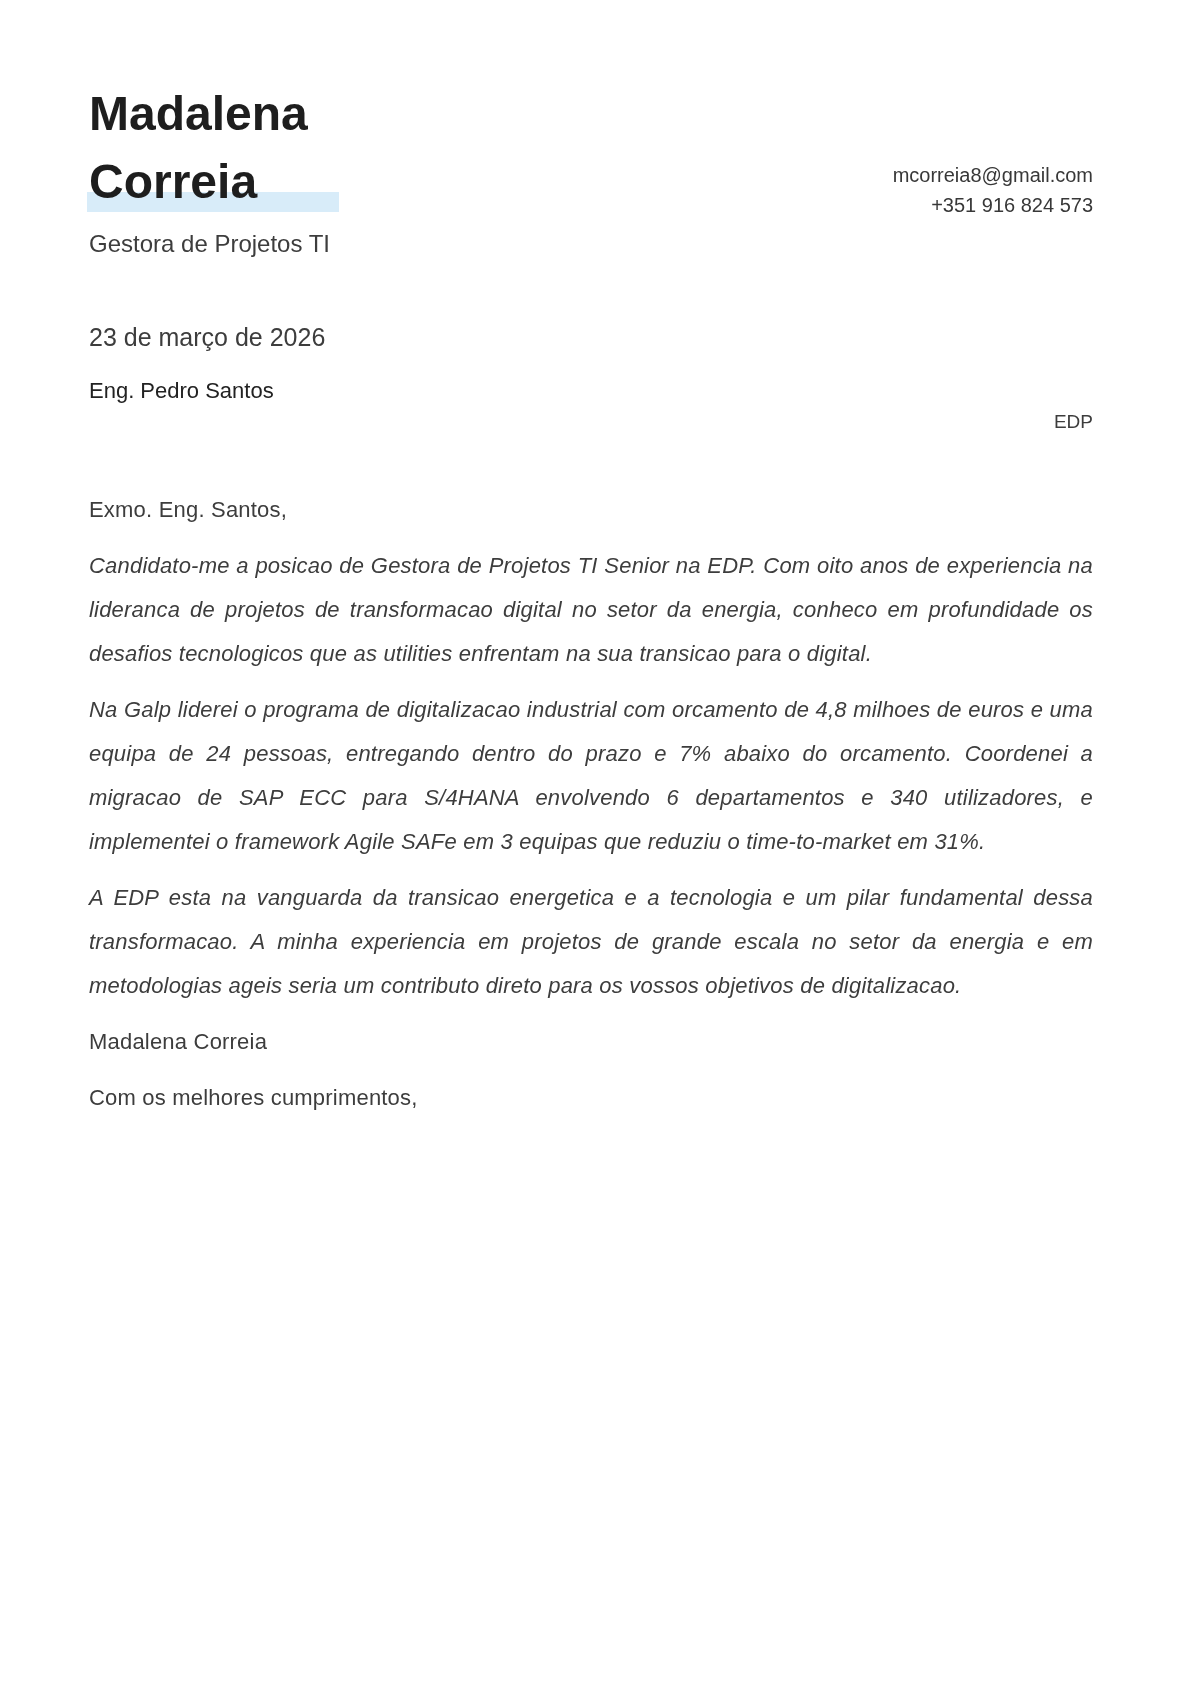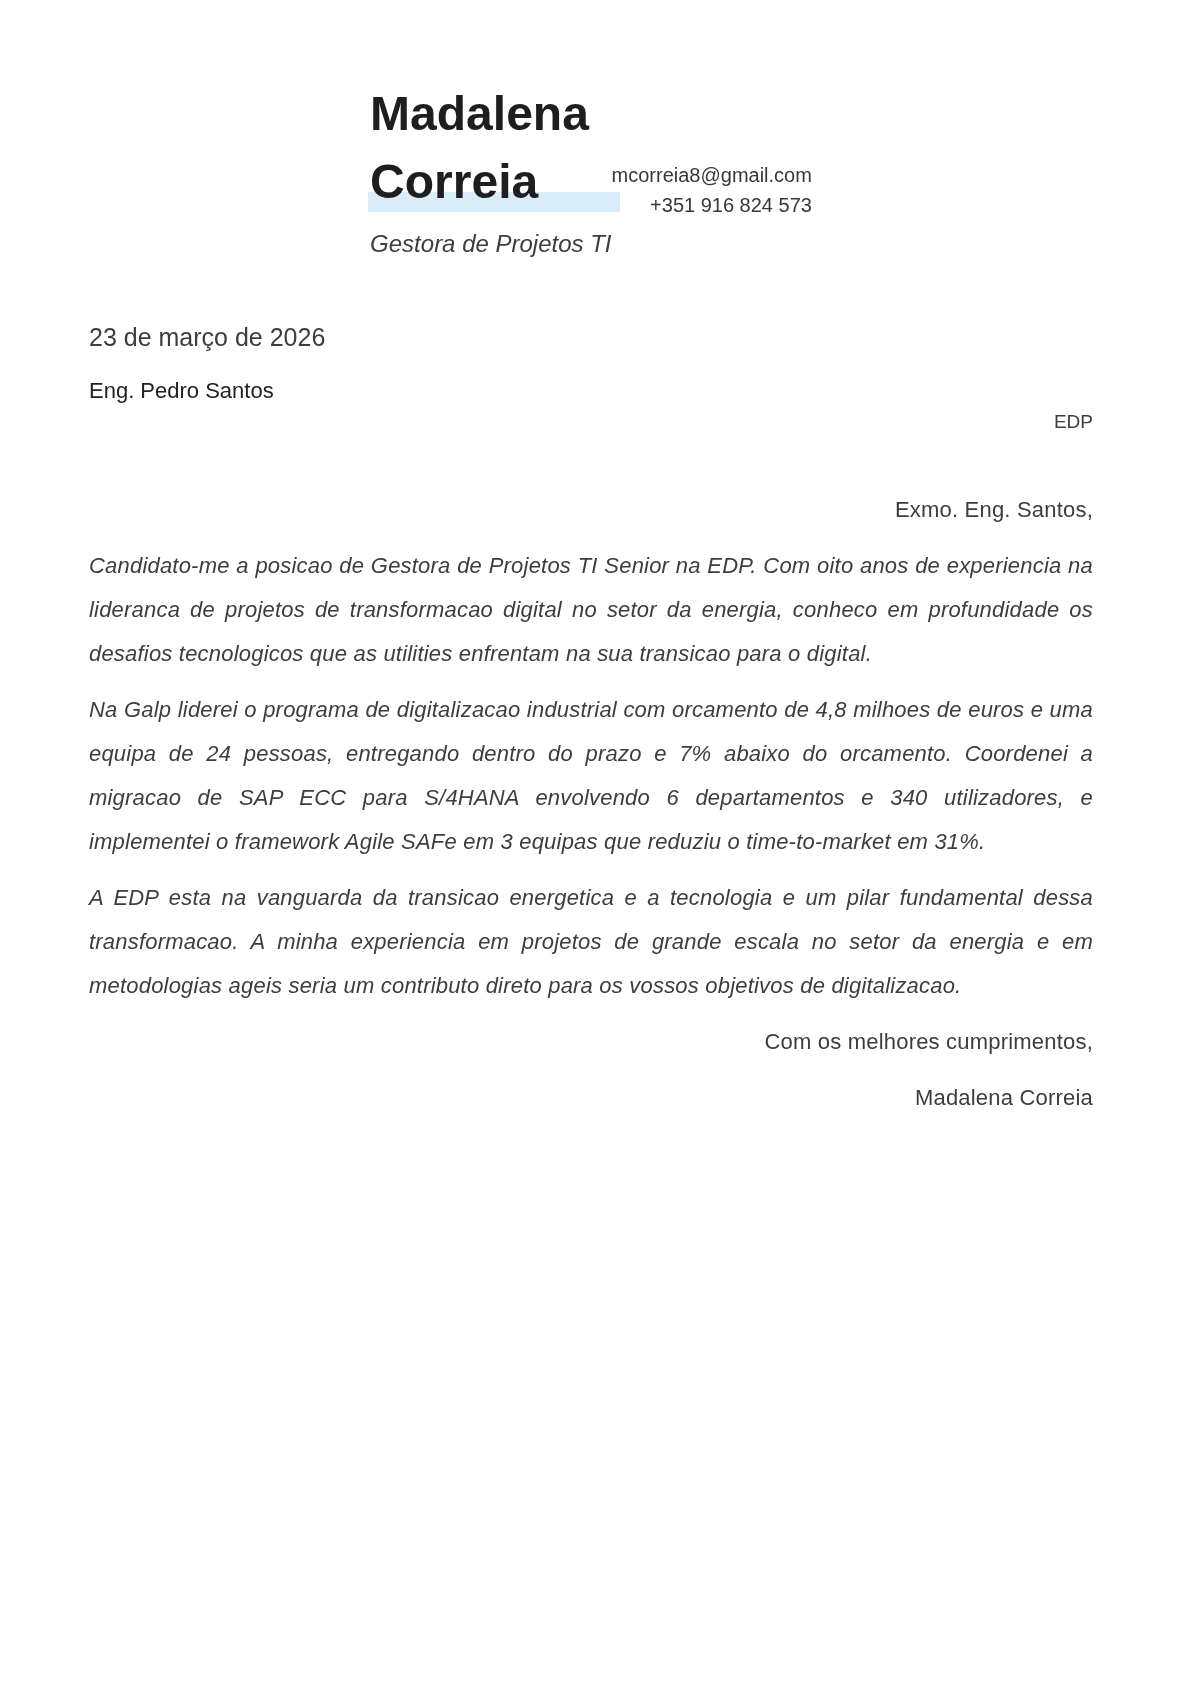--- a/index.html
+++ b/index.html
@@ -16,21 +16,21 @@
     background: #ffffff;
     padding: 60px 97px 0 89px;
     font-family: "Liberation Sans", sans-serif;
     color: #3d3d3d;
     overflow: hidden;
   }
 
   
   .header {
     display: flex;
-    justify-content: center;
+    justify-content: space-between;
     align-items: flex-start;
   }
   .name-heading {
     margin: 20px 0 0 0;
     font-size: 48px;
     line-height: 68px;
     font-weight: 700;
     color: #1e1e1e;
   }
   .name-line { display: block; }
@@ -46,21 +46,20 @@
     height: 20px;
     background: #d8ecf9;
   }
   .last-name-text { position: relative; }
 
   .job-title {
     margin-top: 12px;
     font-size: 24px;
     line-height: 32px;
     color: #3d3d3d;
-    font-style: italic;
   }
 
   .contact-block {
     margin-top: 100px;
     text-align: right;
     font-size: 20px;
     line-height: 30px;
     color: #383838;
     white-space: nowrap;
   }
@@ -89,21 +88,20 @@
 
   .letter-body {
     margin-top: 53px;
   }
   .letter-body p {
     margin: 0 0 12px 0;
     font-size: 22px;
     line-height: 44px;
     letter-spacing: 0.2px;
     color: #3d3d3d;
-    text-align: right;
   }
   .letter-body p.justify {
     text-align: justify;
     font-style: italic;
   }
 </style>
 </head>
 <body>
 
 <div class="page">
@@ -134,18 +132,18 @@
     <div class="recipient">
       <div class="recipient-name">Eng. Pedro Santos</div>
       <div class="recipient-company">EDP</div>
     </div>
 
     <div class="letter-body">
       <p class="salutation">Exmo. Eng. Santos,</p>
       <p class="justify">Candidato-me a posicao de Gestora de Projetos TI Senior na EDP. Com oito anos de experiencia na lideranca de projetos de transformacao digital no setor da energia, conheco em profundidade os desafios tecnologicos que as utilities enfrentam na sua transicao para o digital.</p>
       <p class="justify">Na Galp liderei o programa de digitalizacao industrial com orcamento de 4,8 milhoes de euros e uma equipa de 24 pessoas, entregando dentro do prazo e 7% abaixo do orcamento. Coordenei a migracao de SAP ECC para S/4HANA envolvendo 6 departamentos e 340 utilizadores, e implementei o framework Agile SAFe em 3 equipas que reduziu o time-to-market em 31%.</p>
       <p class="justify">A EDP esta na vanguarda da transicao energetica e a tecnologia e um pilar fundamental dessa transformacao. A minha experiencia em projetos de grande escala no setor da energia e em metodologias ageis seria um contributo direto para os vossos objetivos de digitalizacao.</p>
+      <p>Madalena Correia</p>
       <p>Com os melhores cumprimentos,</p>
-      <p>Madalena Correia</p>
     </div>
   </main>
 
 </div>
 
 </body></html>

